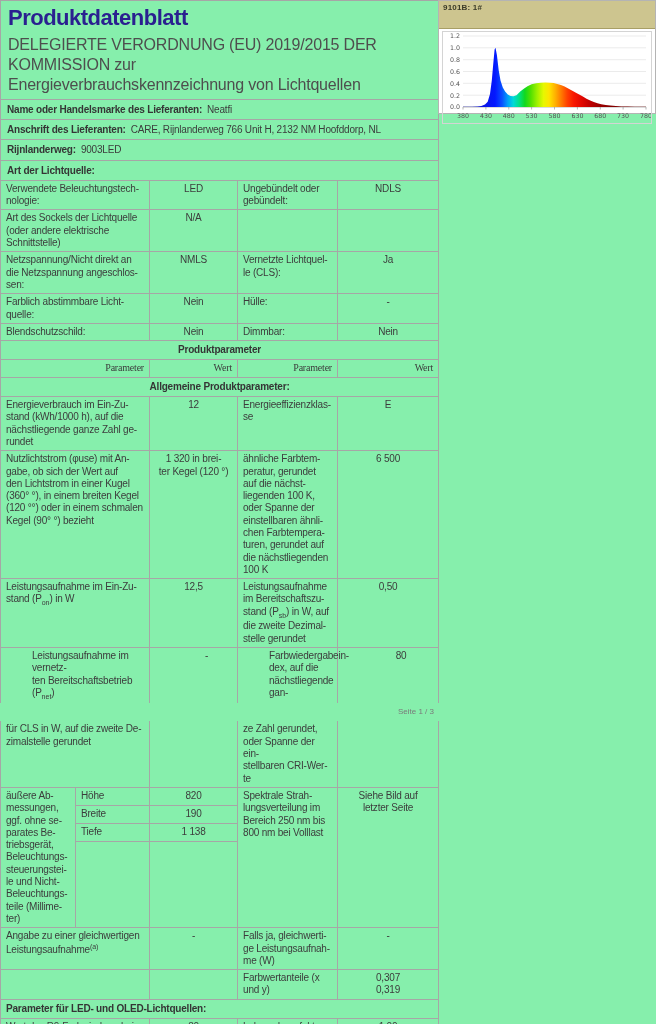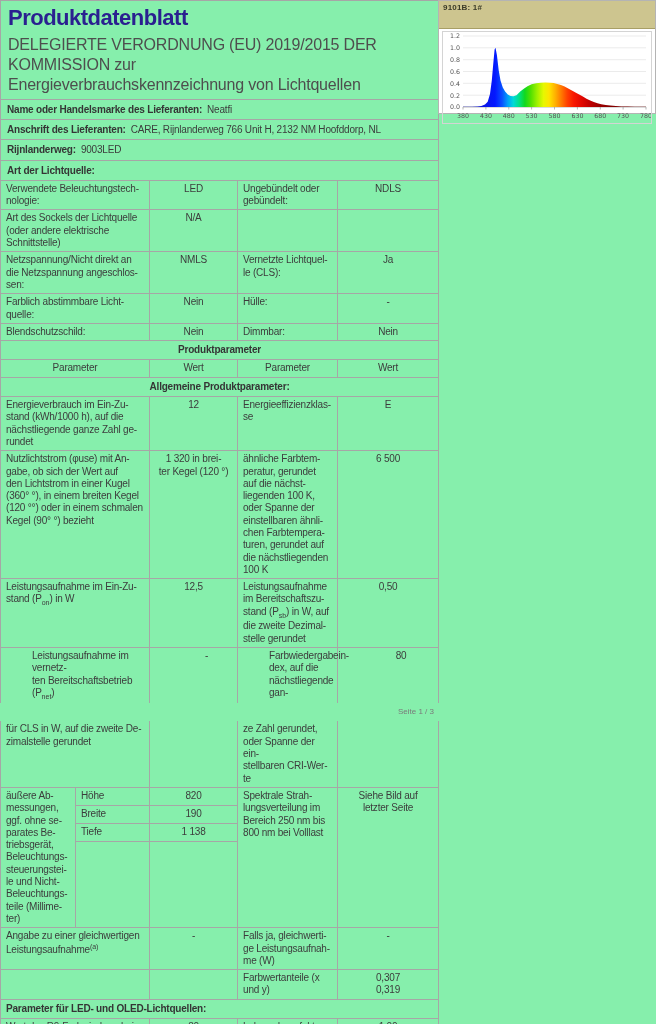--- a/index.html
+++ b/index.html
@@ -22,21 +22,21 @@
              font-weight:bold; letter-spacing:-0.5px; }
   .reg { margin:0; font-size:16px; line-height:1.24; color:#4e4e4e; white-space:pre-line; }
 
   .fullrow { padding:4px 6px 3px 6px !important; }
   .lbl { font-weight:bold; color:#353535; margin-right:5px; }
 
   .p { white-space:pre-line; text-align:left; }
   .v { white-space:pre-line; text-align:center; }
   .sec { font-weight:bold; text-align:center; padding:3px 5px !important; color:#353535;margin-left:26px; }
   .sec.left { text-align:left; }
-  .ch { text-align:center; }
+  .ch { text-align:right;font-family:Liberation Serif, serif; }
 
   sub { font-size:7px; letter-spacing:0; }
   sup { font-size:7px; letter-spacing:0; }
 
   tr.dimfill td { height:86px; }
 
   .pagegap { width:438px; font-size:8px; color:#7a7a7a; text-align:right;
              padding:4px 4px 5px 0; letter-spacing:0; }
 
   .chartbox { position:absolute; left:438px; top:0; width:218px; height:114px;

